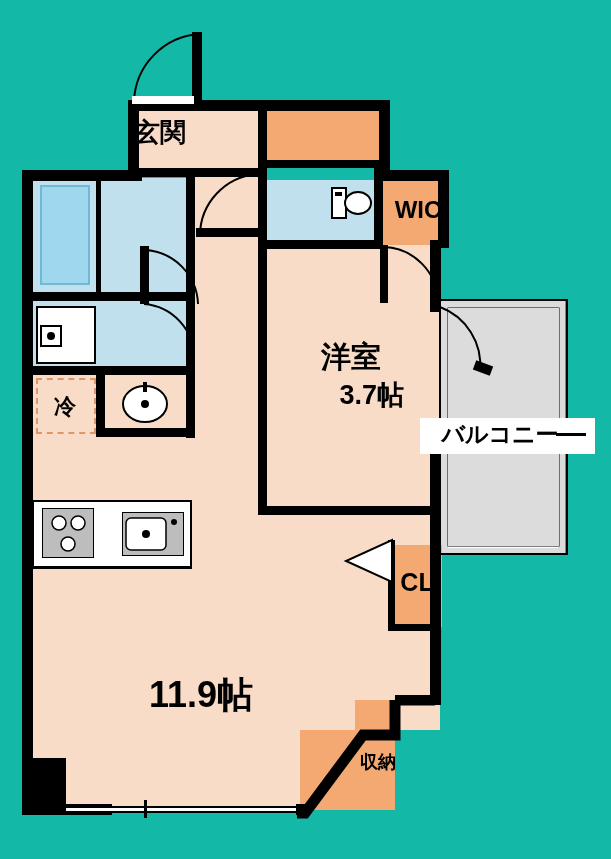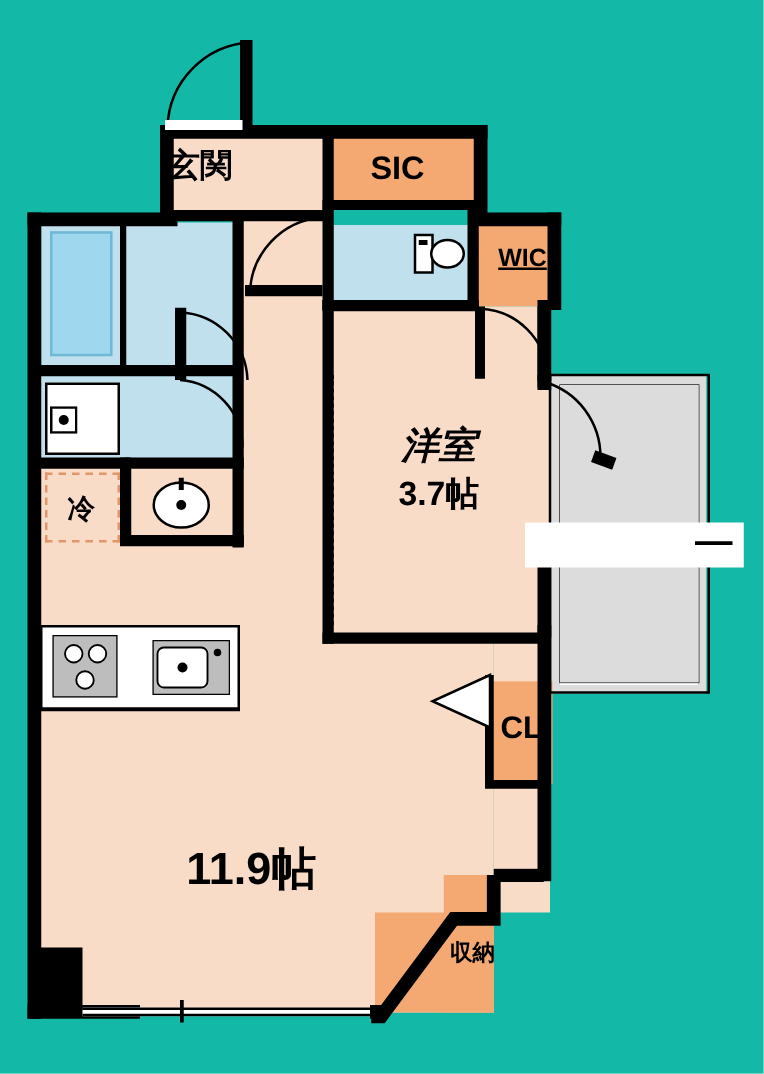--- a/index.html
+++ b/index.html
@@ -175,22 +175,22 @@
   <div class="abs" style="left:122px;top:512px;width:62px;height:44px;background:#bdbdbd;border:1px solid #000;box-sizing:border-box;"></div>
   <svg class="abs" style="left:122px;top:512px;width:62px;height:44px;" viewBox="0 0 62 44">
     <rect x="4" y="6" width="40" height="32" rx="5" fill="#fff" stroke="#000" stroke-width="1.5"></rect>
     <circle cx="24" cy="22" r="4" fill="#000"></circle>
     <circle cx="52" cy="10" r="3" fill="#000"></circle>
   </svg>
 
   <div class="abs wall" style="left:96px;top:178px;width:5px;height:115px;"></div>
 
   <div class="lbl" style="left:122px;top:118px;width:76px;font-size:26px;">玄関</div>
-  <div class="lbl" style="left:280px;top:120px;width:76px;font-size:26px;">SIC</div>
-  <div class="lbl" style="left:380px;top:196px;width:76px;font-size:20px;text-decoration:underline;">WIC</div>
-  <div class="lbl" style="left:303px;top:340px;width:96px;font-size:30px;font-style:italic;">洋室</div>
-  <div class="lbl" style="left:298px;top:380px;width:106px;font-size:27px;">3.7帖</div>
+  <div class="lbl" style="left:380px;top:196px;width:76px;font-size:24px;">WIC</div>
+  <div class="lbl" style="left:303px;top:340px;width:96px;font-size:30px;">洋室</div>
+  <div class="lbl" style="left:298px;top:380px;width:106px;font-size:27px;text-align:right;">3.7帖</div>
+  <div class="lbl" style="left:415px;top:421px;width:170px;font-size:23px;">バルコニー</div>
   <div class="lbl" style="left:389px;top:568px;width:56px;font-size:25px;">CL</div>
   <div class="lbl" style="left:141px;top:674px;width:120px;font-size:36px;">11.9帖</div>
   <div class="lbl" style="left:330px;top:752px;width:96px;font-size:18px;">収納</div>
   <div class="lbl" style="left:44px;top:394px;width:42px;font-size:22px;">冷</div>
 
 </div>
 
 </body></html>

